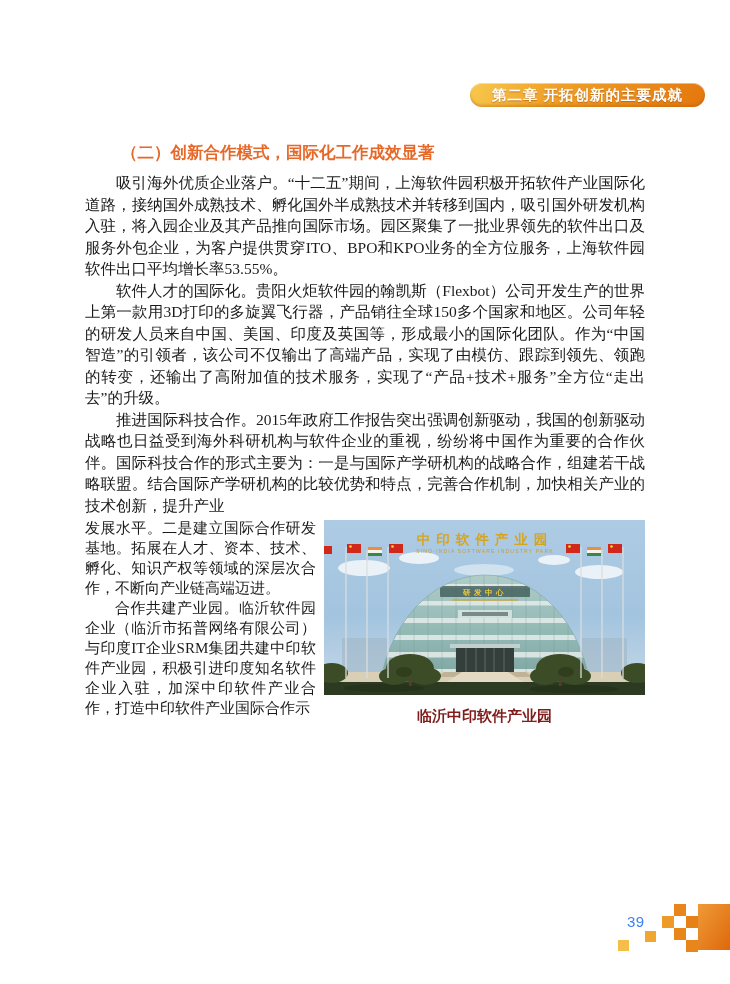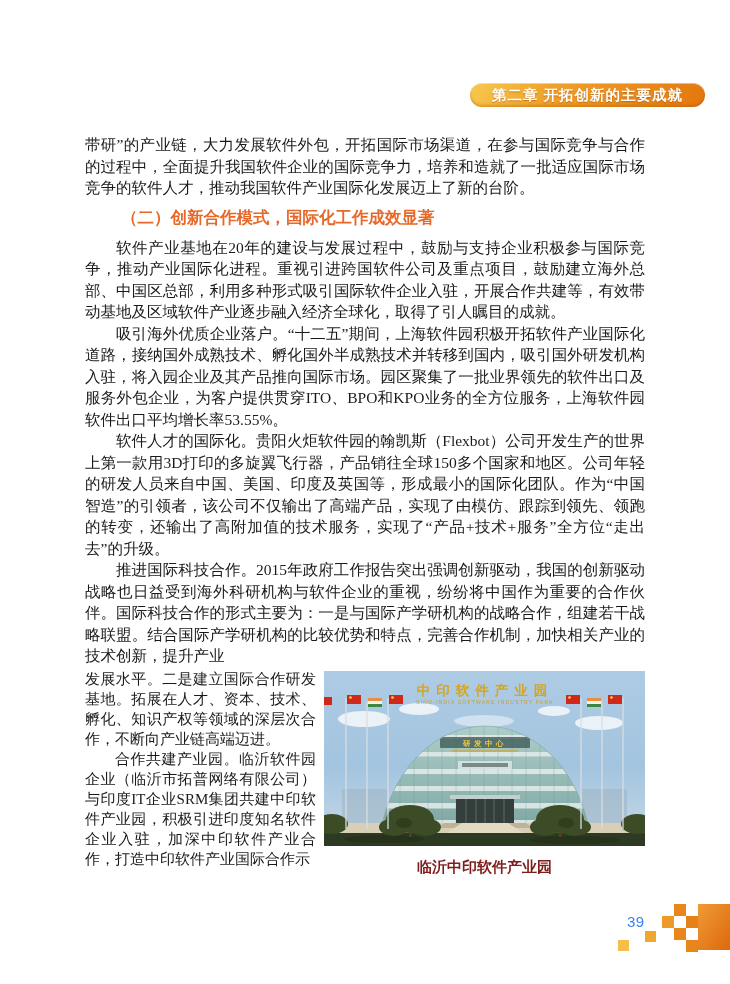--- a/index.html
+++ b/index.html
@@ -56,25 +56,23 @@
   svg text { font-family:"Liberation Sans", sans-serif; }
 </style>
 </head>
 <body>
 
 <div class="page">
 
   <div class="chapter-badge">第二章 开拓创新的主要成就</div>
 
   <div class="content">
-    <p class="para no-indent">带研”的产业链，大力发展软件外包，开拓国际市场渠道，在参与国际竞争与合作的过程中，全面提升我国软件企业的国际竞争力，培养和造就了一批适应国际市场竞争的软件人才，推动我国软件产业国际化发展迈上了新的台阶。</p>
 
     <h3 class="section-heading">（二）创新合作模式，国际化工作成效显著</h3>
 
-    <p class="para">软件产业基地在20年的建设与发展过程中，鼓励与支持企业积极参与国际竞争，推动产业国际化进程。重视引进跨国软件公司及重点项目，鼓励建立海外总部、中国区总部，利用多种形式吸引国际软件企业入驻，开展合作共建等，有效带动基地及区域软件产业逐步融入经济全球化，取得了引人瞩目的成就。</p>
     <p class="para">吸引海外优质企业落户。“十二五”期间，上海软件园积极开拓软件产业国际化道路，接纳国外成熟技术、孵化国外半成熟技术并转移到国内，吸引国外研发机构入驻，将入园企业及其产品推向国际市场。园区聚集了一批业界领先的软件出口及服务外包企业，为客户提供贯穿ITO、BPO和KPO业务的全方位服务，上海软件园软件出口平均增长率53.55%。</p>
     <p class="para">软件人才的国际化。贵阳火炬软件园的翰凯斯（Flexbot）公司开发生产的世界上第一款用3D打印的多旋翼飞行器，产品销往全球150多个国家和地区。公司年轻的研发人员来自中国、美国、印度及英国等，形成最小的国际化团队。作为“中国智造”的引领者，该公司不仅输出了高端产品，实现了由模仿、跟踪到领先、领跑的转变，还输出了高附加值的技术服务，实现了“产品+技术+服务”全方位“走出去”的升级。</p>
     <p class="para">推进国际科技合作。2015年政府工作报告突出强调创新驱动，我国的创新驱动战略也日益受到海外科研机构与软件企业的重视，纷纷将中国作为重要的合作伙伴。国际科技合作的形式主要为：一是与国际产学研机构的战略合作，组建若干战略联盟。结合国际产学研机构的比较优势和特点，完善合作机制，加快相关产业的技术创新，提升产业</p>
 
     <div class="wrap-section">
       <figure class="photo-figure">
         <svg class="photo" width="321" height="175" viewBox="0 0 321 175" role="img">
           <defs>
             <linearGradient id="sky" x1="0" y1="0" x2="0" y2="1">
               <stop offset="0" stop-color="#AECBE4"></stop>

